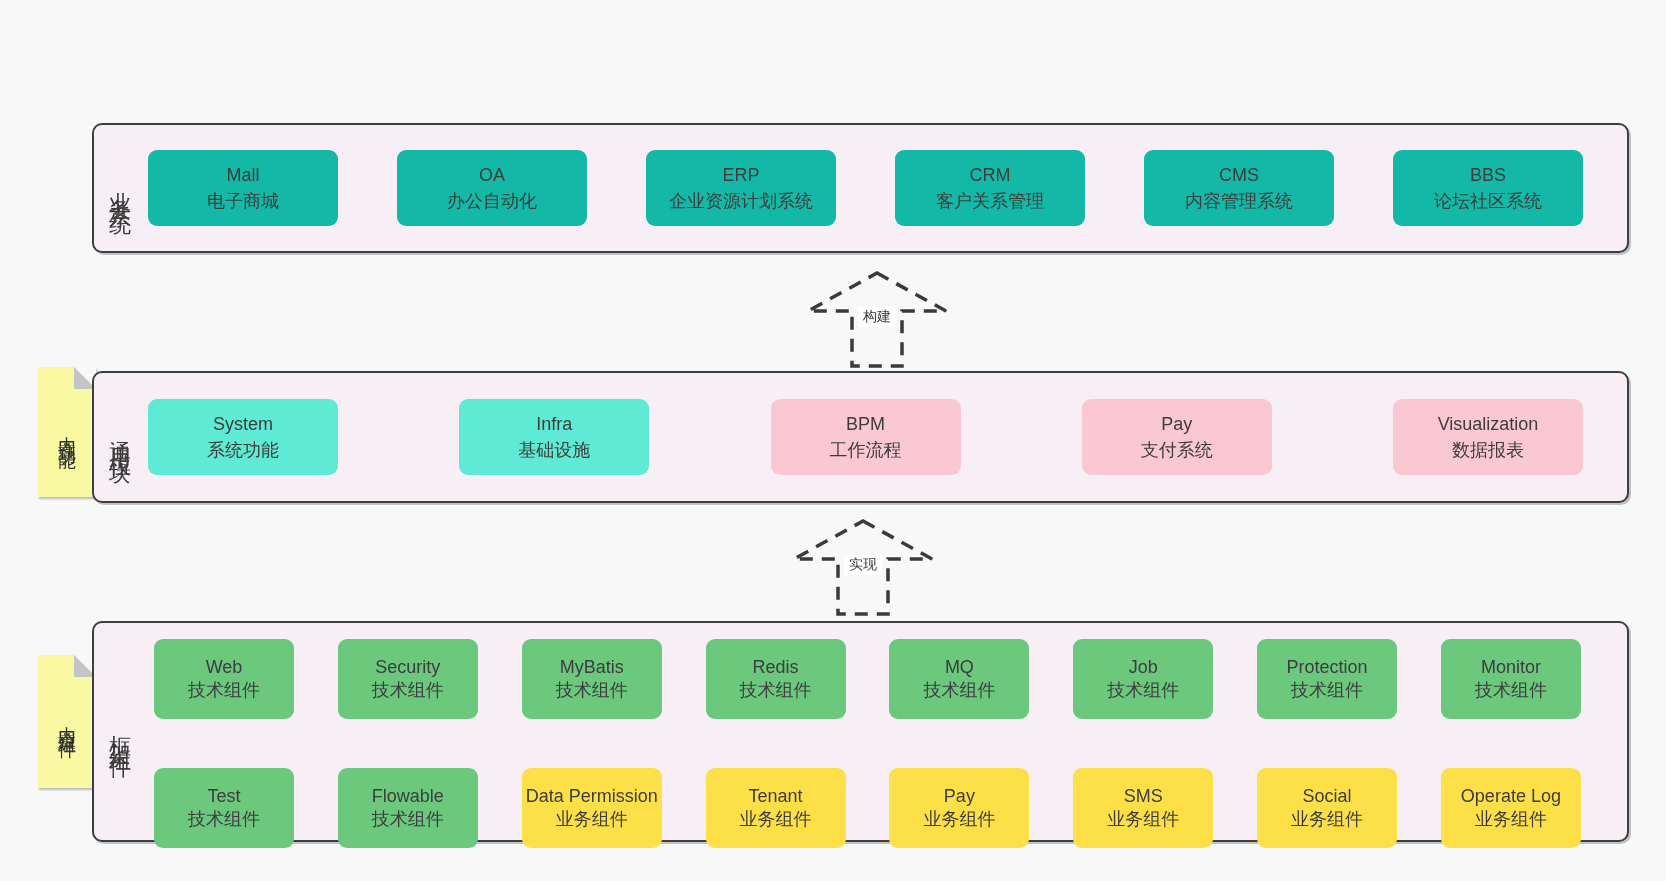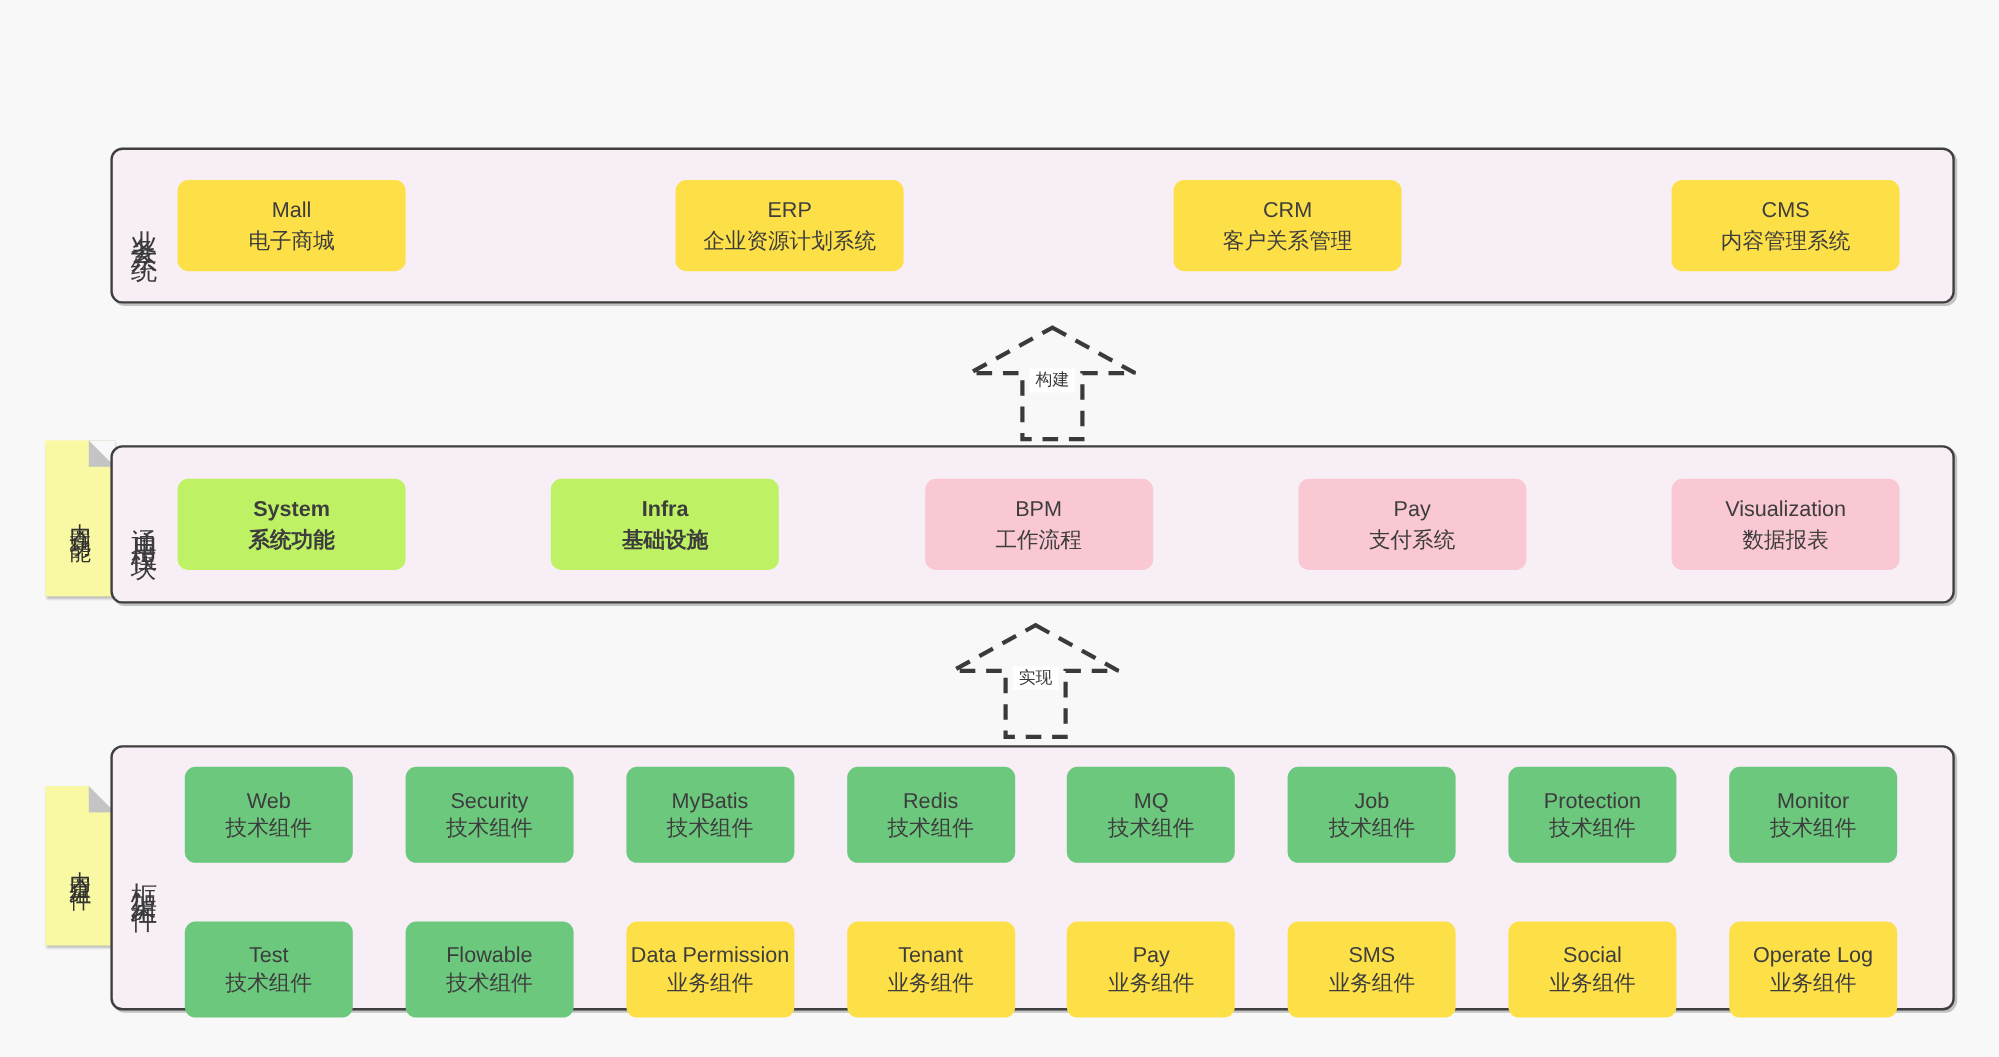--- a/index.html
+++ b/index.html
@@ -25,22 +25,22 @@
     display:flex;align-items:center;justify-content:space-between;
   }
   .band-content.cols{flex-direction:column;justify-content:center;gap:25px;left:60px;right:46px;}
   .box-row{display:flex;width:100%;justify-content:space-between;}
   .box{
     box-sizing:border-box;display:flex;flex-direction:column;align-items:center;justify-content:center;
     border-radius:9px;text-align:center;font-size:18px;line-height:1.45;padding:2px;
   }
   .box.lg{width:190px;height:76px;}
   .box.sm{width:140px;height:80px;line-height:1.3;margin-top:24px;}
-  .blue{background:#fde047;}
-  .red{background:#bef264;font-weight:bold;}
+  .blue{background:#14b8a6;}
+  .red{background:#5eead4;}
   .pink{background:#f9c8d2;}
   .green{background:#6bc87d;}
   .lightgreen{background:#fde047;}
   .bn,.bs{display:block;}
   .note{
     position:absolute;left:38px;width:58px;box-sizing:border-box;
     background:#f9f9a3;z-index:1;
     box-shadow:1px 2px 2px rgba(0,0,0,.25);
     display:flex;align-items:center;justify-content:center;
   }
@@ -71,30 +71,38 @@
 <body>
 
 <div class="band" id="band-business">
   <div class="band-label">业务系统</div>
   <div class="band-content">
     <div class="box lg blue">
       <span class="bn">Mall</span>
       <span class="bs">电子商城</span>
     </div>
     <div class="box lg blue">
+      <span class="bn">OA</span>
+      <span class="bs">办公自动化</span>
+    </div>
+    <div class="box lg blue">
       <span class="bn">ERP</span>
       <span class="bs">企业资源计划系统</span>
     </div>
     <div class="box lg blue">
       <span class="bn">CRM</span>
       <span class="bs">客户关系管理</span>
     </div>
     <div class="box lg blue">
       <span class="bn">CMS</span>
       <span class="bs">内容管理系统</span>
+    </div>
+    <div class="box lg blue">
+      <span class="bn">BBS</span>
+      <span class="bs">论坛社区系统</span>
     </div>
   </div>
 </div>
 
 <div class="arrow" id="arrow-build">
   <svg width="144" height="100" viewBox="0 0 144 100">
     <path d="M72 3 L141 41 L97 41 L97 96 L47 96 L47 41 L3 41 Z" fill="#f8f8f8" stroke="#3a3a3a" stroke-width="3.5" stroke-dasharray="13 9"></path>
   </svg>
   <div class="arrow-label">构建</div>
 </div>

